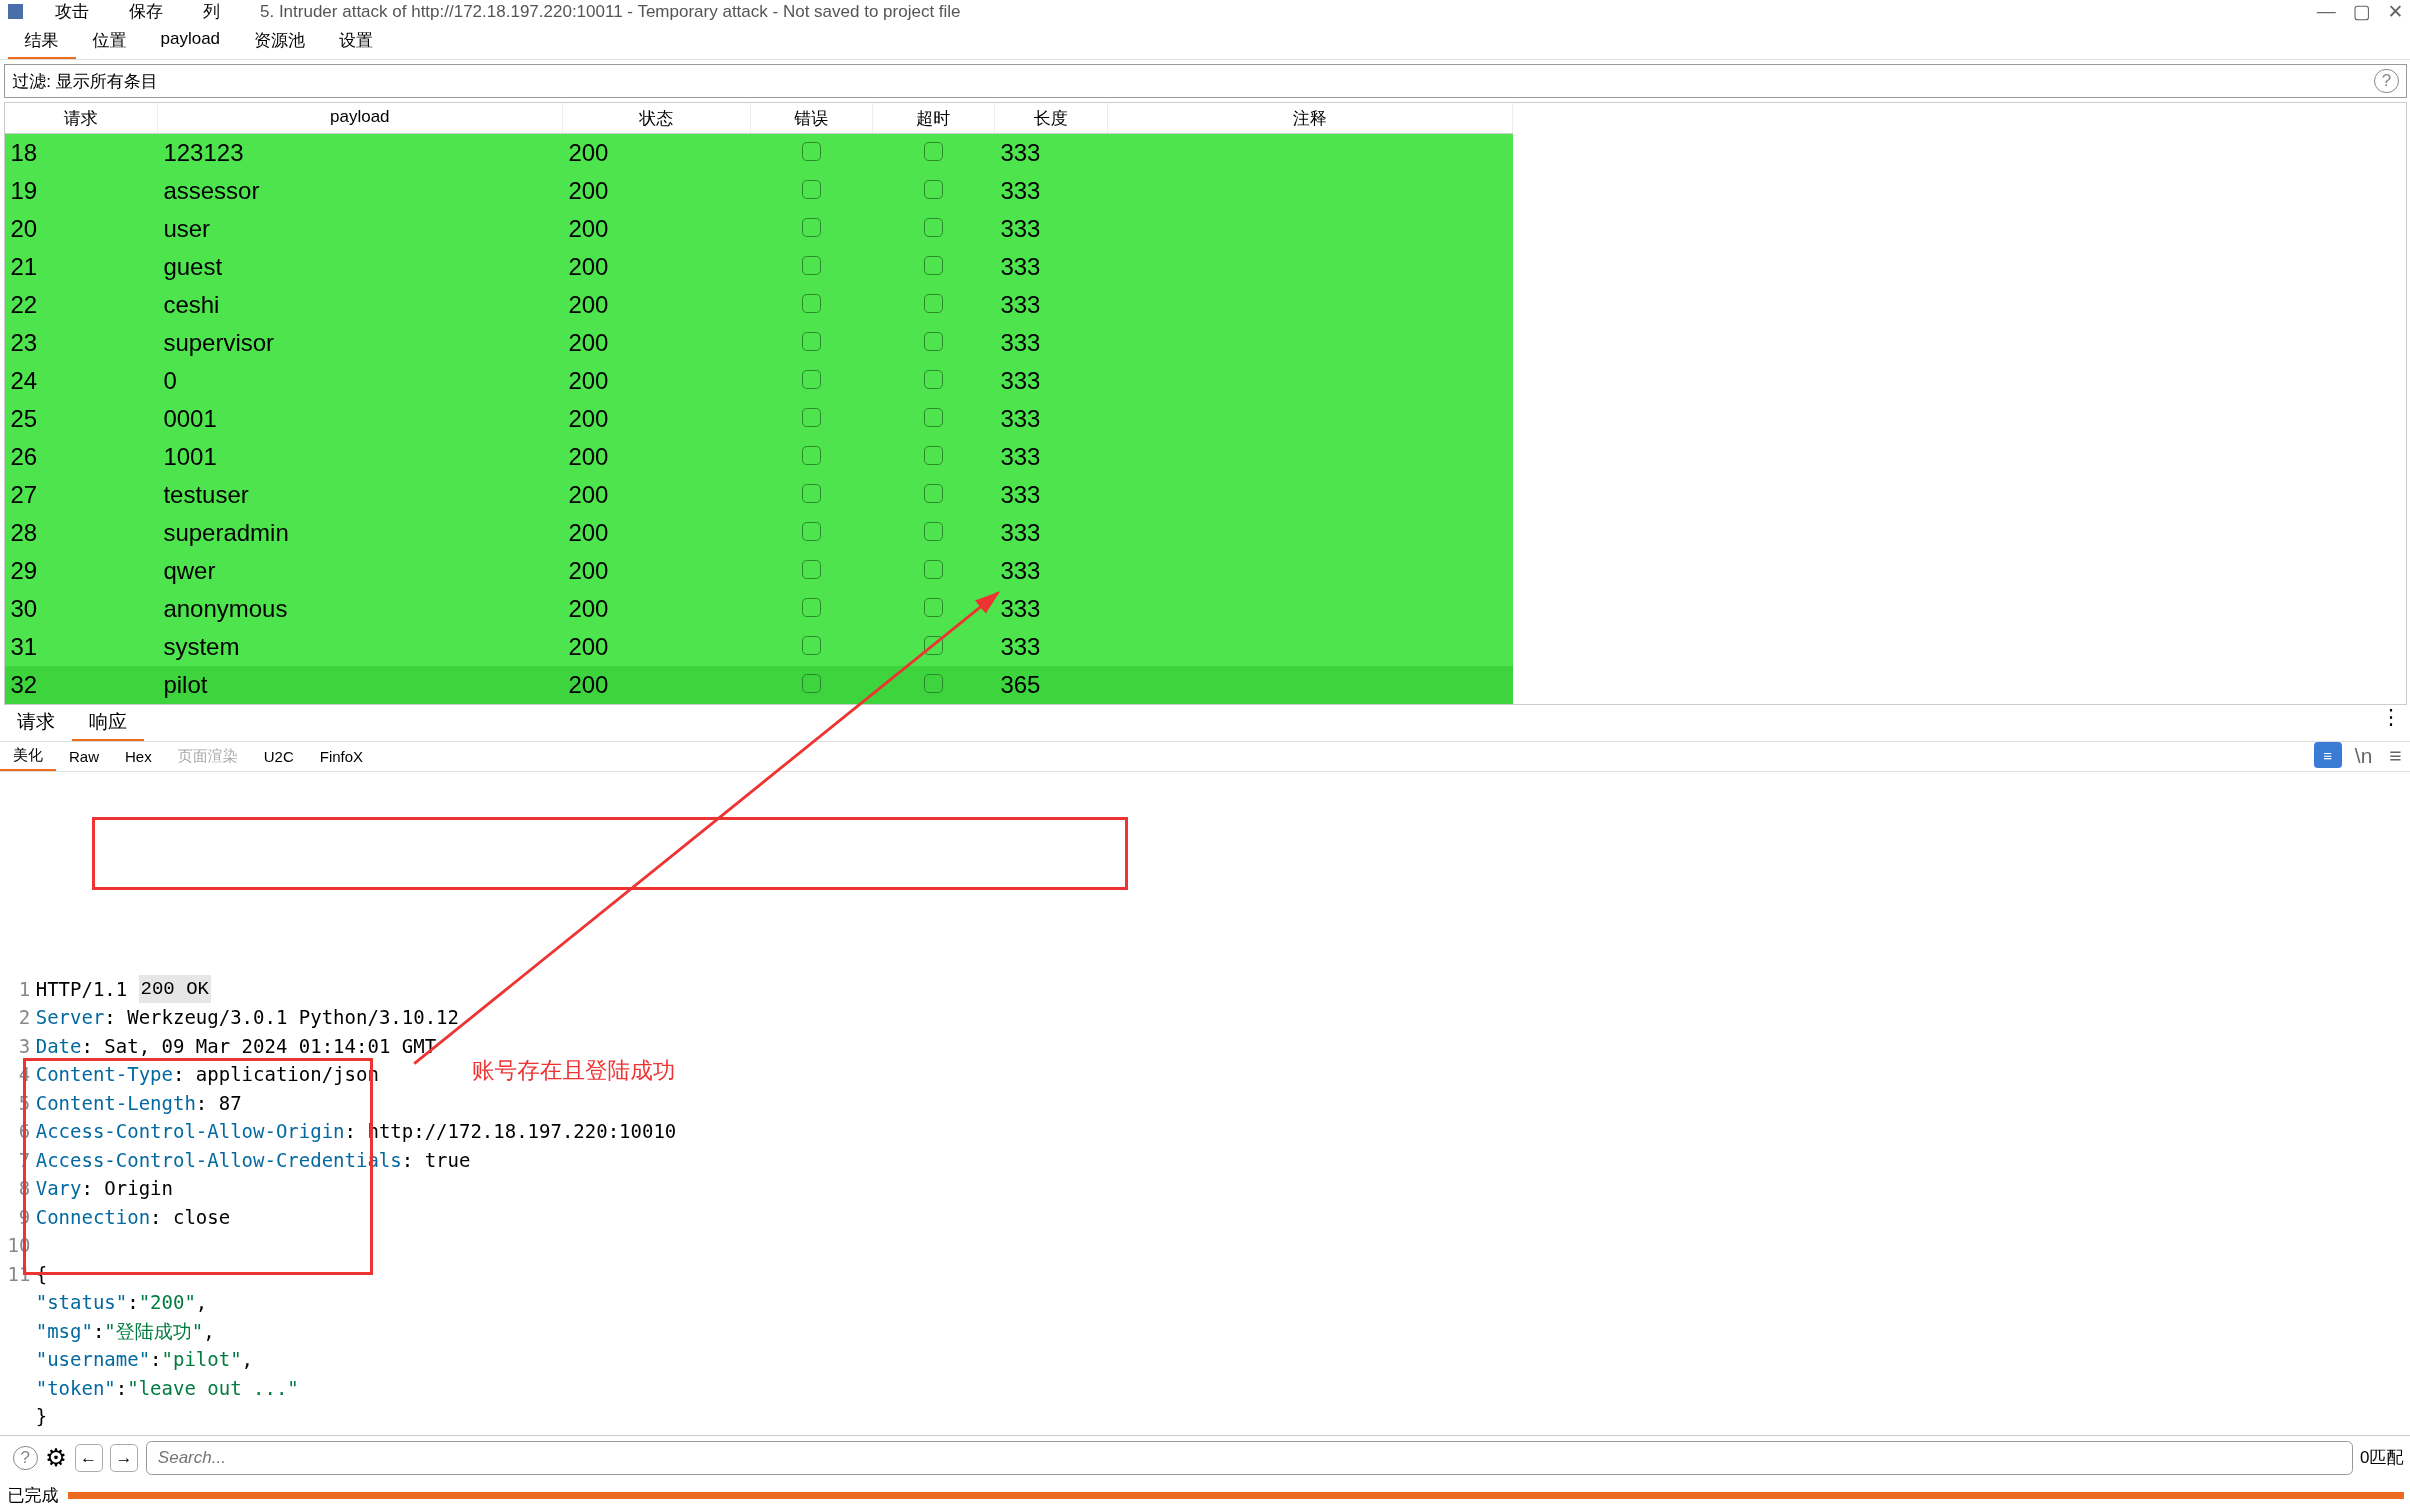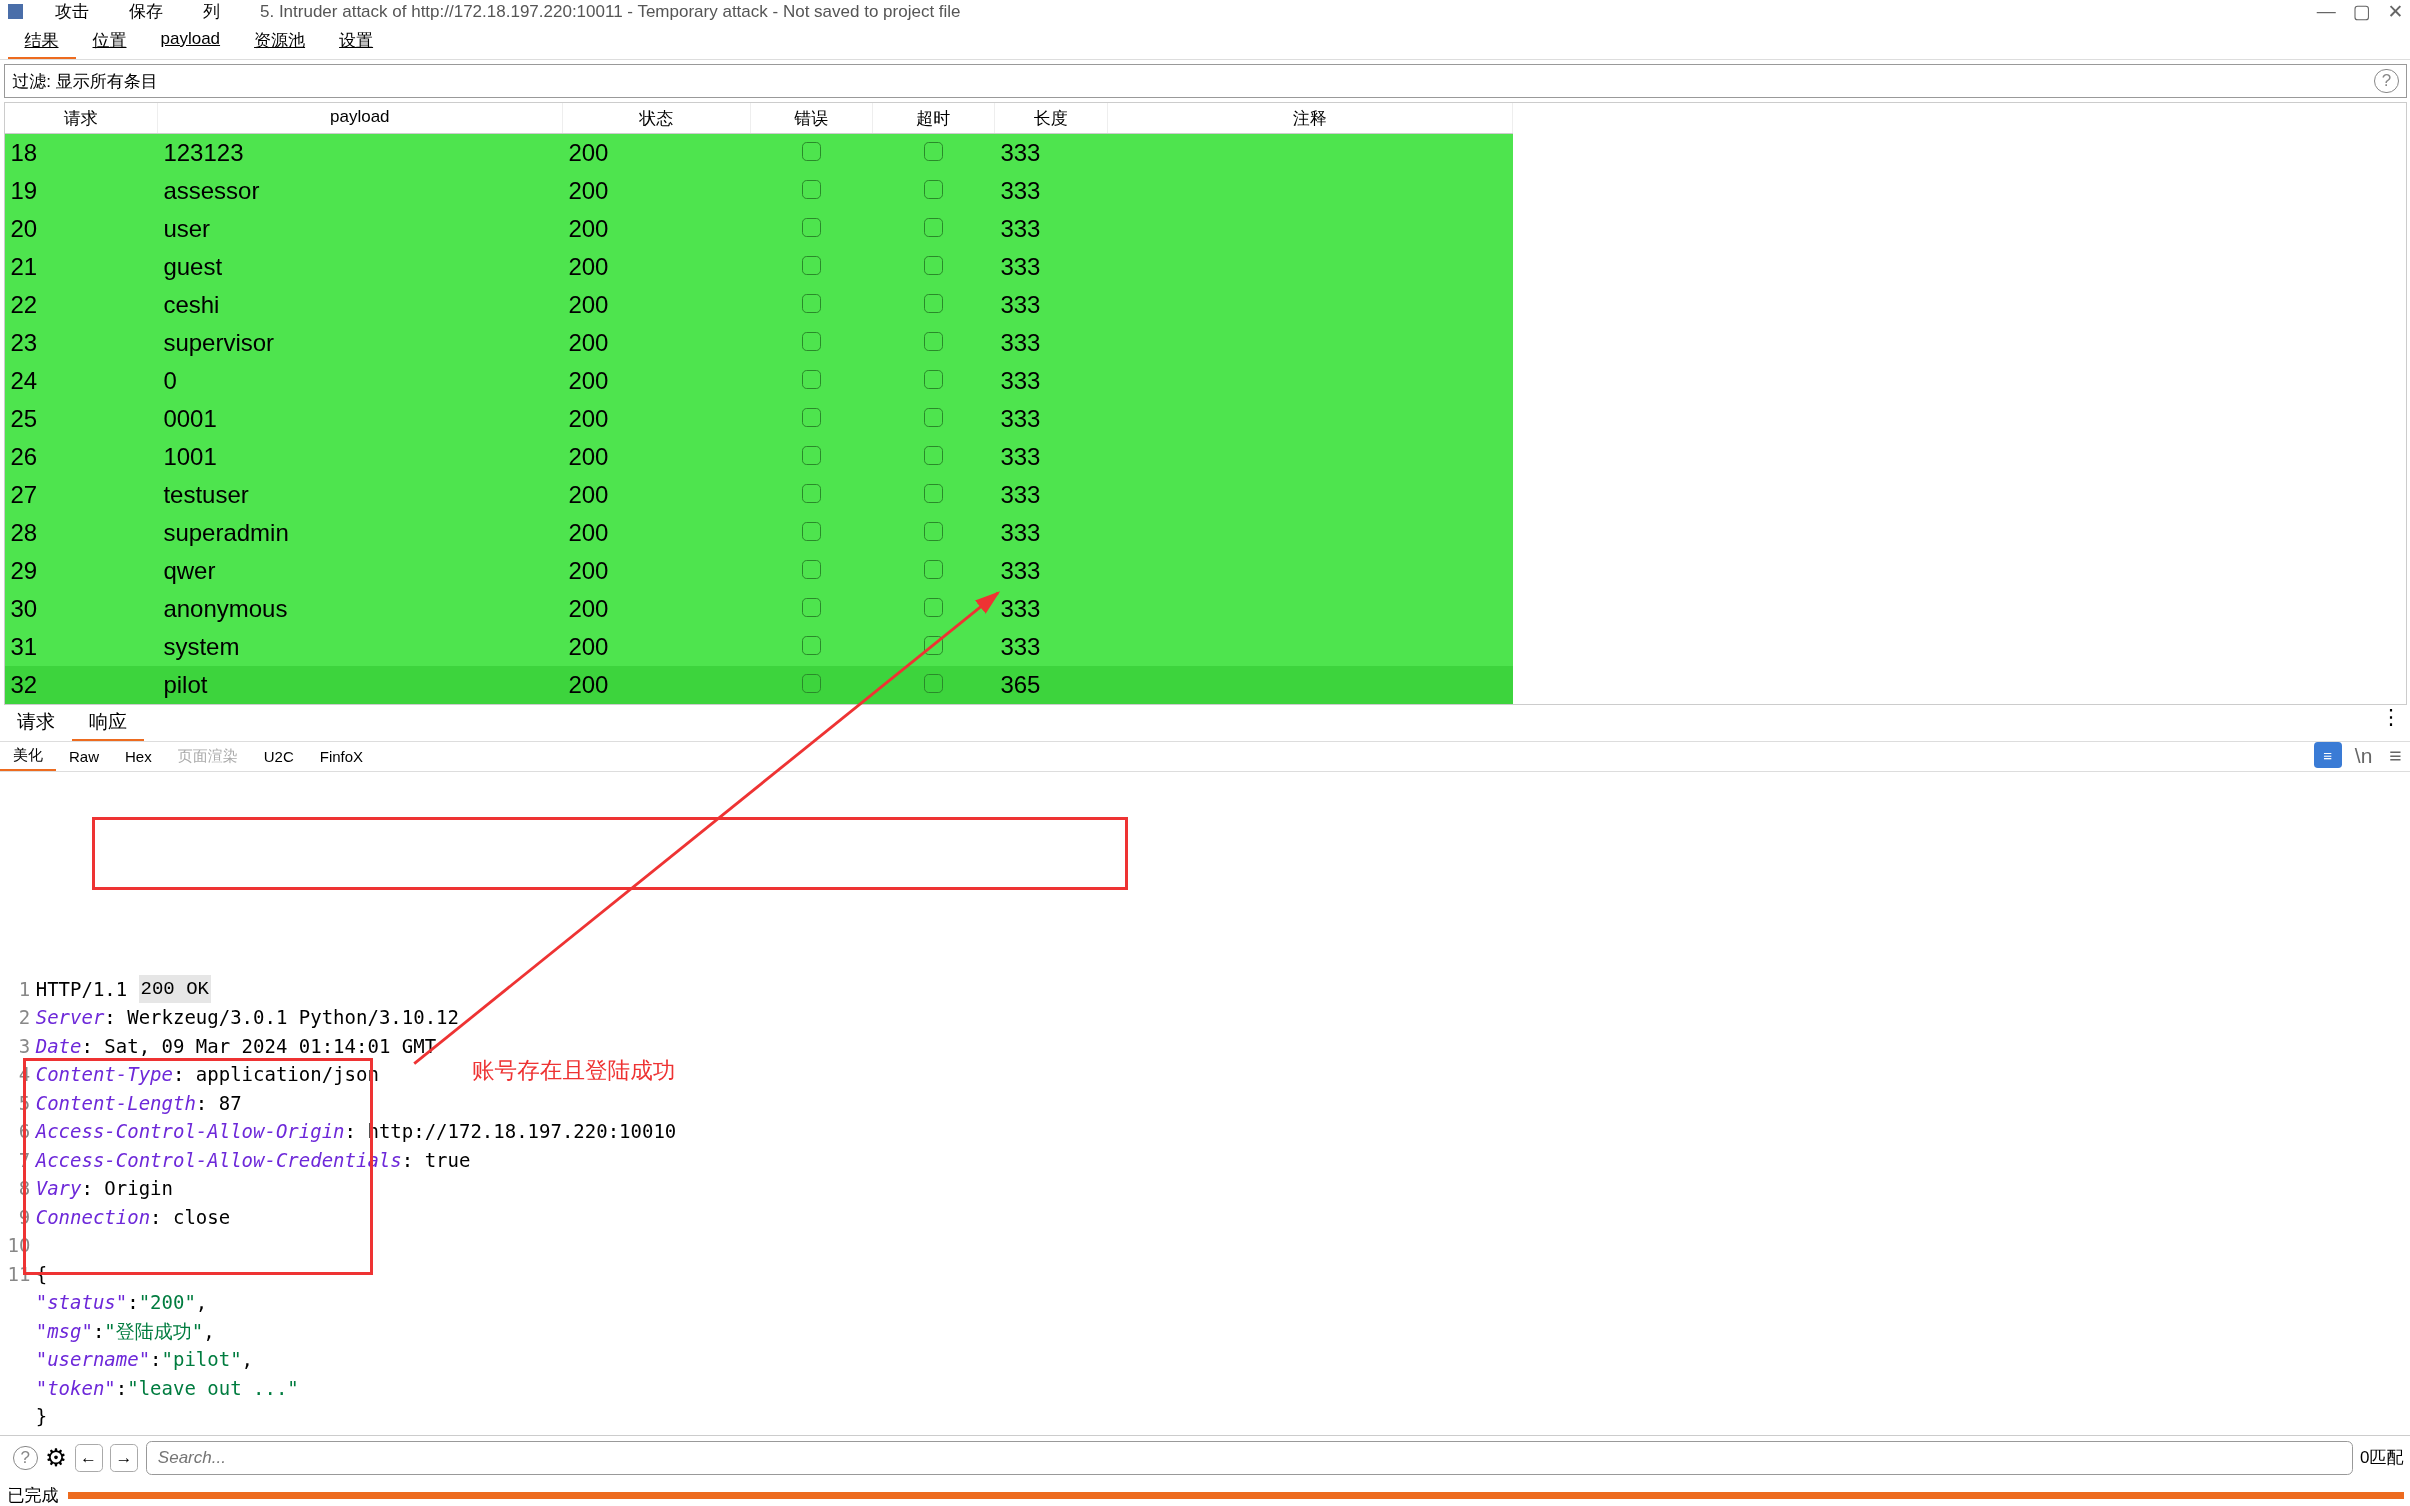--- a/index.html
+++ b/index.html
@@ -3,21 +3,21 @@
 <meta charset="utf-8">
 <style>
 * { margin: 0; padding: 0; box-sizing: border-box; }
 body { font-family: "Microsoft YaHei", Arial, sans-serif; font-size: 13px; color: #000; background: #fff; width: 2411px; height: 1507px; transform: scale(1); transform-origin: top left; display: flex; flex-direction: column; }
 .title-bar { display: flex; align-items: center; height: 28px; padding: 0 7.5px; font-size: 17px; gap: 25px; }
 .title-bar .app-icon { width: 15px; height: 15px; background: #4a6ea9; margin-right: 7.5px; display: inline-block; }
 .title-bar .menu-item { margin-right: 15px; cursor: pointer; }
 .title-bar .window-title { flex: 1; color: #555; }
 .window-controls { display: flex; gap: 17px; color: #666; font-size: 19px; }
 .window-controls span { cursor: pointer; }
-.tabs-top { display: flex; border-bottom: 0.9px solid #ddd; padding-left: 7.5px; text-decoration: underline; }
+.tabs-top { display: flex; border-bottom: 0.9px solid #ddd; padding-left: 7.5px; }
 .tabs-top .tab { padding: 5.6px 17px; font-size: 17px; cursor: pointer; }
 .tabs-top .tab.active { border-bottom: 2.8px solid #ed6b1f; color: #000; }
 .filter-bar { display: flex; align-items: center; border: 0.9px solid #999; margin: 3.8px; padding: 3.8px 7.5px; font-size: 17px; }
 .filter-bar .filter-text { flex: 1; }
 .help-icon { width: 24.5px; height: 24.5px; border: 1.9px solid #888; border-radius: 50%; display: flex; align-items: center; justify-content: center; font-size: 17px; color: #888; cursor: pointer; margin-left: 5.6px; }
 .table-container { flex: 0 0 auto; border: 0.9px solid #ccc; margin: 0 3.8px; }
 .table-header { display: flex; border-bottom: 0.9px solid #ccc; background: #fff; font-size: 17px; }
 .table-header .col { padding: 3.8px 5.6px; text-align: center; border-right: 0.9px solid #eee; }
 .table-body { }
 .table-row { display: flex; font-size: 24px; height: 38px; align-items: center; background: #4ee44e; position: relative; }
@@ -42,21 +42,21 @@
 .view-tabs { display: flex; align-items: center; border-bottom: 0.9px solid #ddd; }
 .view-tabs .vtab { padding: 3.8px 13px; font-size: 15px; cursor: pointer; }
 .view-tabs .vtab.active { border-bottom: 2.8px solid #ed6b1f; }
 .view-tabs .vtab.disabled { color: #aaa; }
 .view-tabs .right-icons { margin-left: auto; display: flex; gap: 9.4px; padding-right: 5.6px; }
 .blue-icon { width: 28px; height: 26px; background: #3a7bd5; border-radius: 3.8px; color: #fff; display: flex; align-items: center; justify-content: center; font-size: 15px; cursor: pointer; }
 .wrap-icon, .menu-icon { color: #666; font-size: 21px; cursor: pointer; padding: 1.9px 3.8px; }
 .code-area { font-family: "Consolas", monospace; font-size: 19px; padding: 3.8px 7.5px; line-height: 1.5; position: relative; flex: 1; white-space: pre; }
 .code-line { display: flex; }
 .line-num { width: 22.6px; text-align: right; color: #888; margin-right: 5.6px; user-select: none; }
-.hl-key { color: #6d28d9; font-style: italic; }
+.hl-key { color: #0369a1; }
 .hl-str { color: #007c3f; }
 .status-ok { background: #e6e6e6; padding: 0 1.9px; font-family: Liberation Mono, monospace; }
 .search-bar { display: flex; align-items: center; border-top: 0.9px solid #ccc; padding: 5.6px 7.5px; gap: 7.5px; font-size: 17px; }
 .search-bar input { flex: 1; border: 0.9px solid #999; border-radius: 5.6px; padding: 5.6px 11.3px; font-size: 17px; font-style: italic; color: #888; }
 .nav-btn { border: 0.9px solid #aaa; border-radius: 4.7px; width: 28px; height: 28px; display: flex; align-items: center; justify-content: center; cursor: pointer; font-size: 17px; }
 .gear-icon { cursor: pointer; }
 .bottom-status { display: flex; align-items: center; padding: 3.8px 7.5px; font-size: 17px; }
 .progress { flex: 1; height: 7.5px; background: #ed6b1f; margin-left: 9.4px; }
 .annotation { position: absolute; color: #e33; font-size: 22.6px; font-weight: 400; }
 </style>

